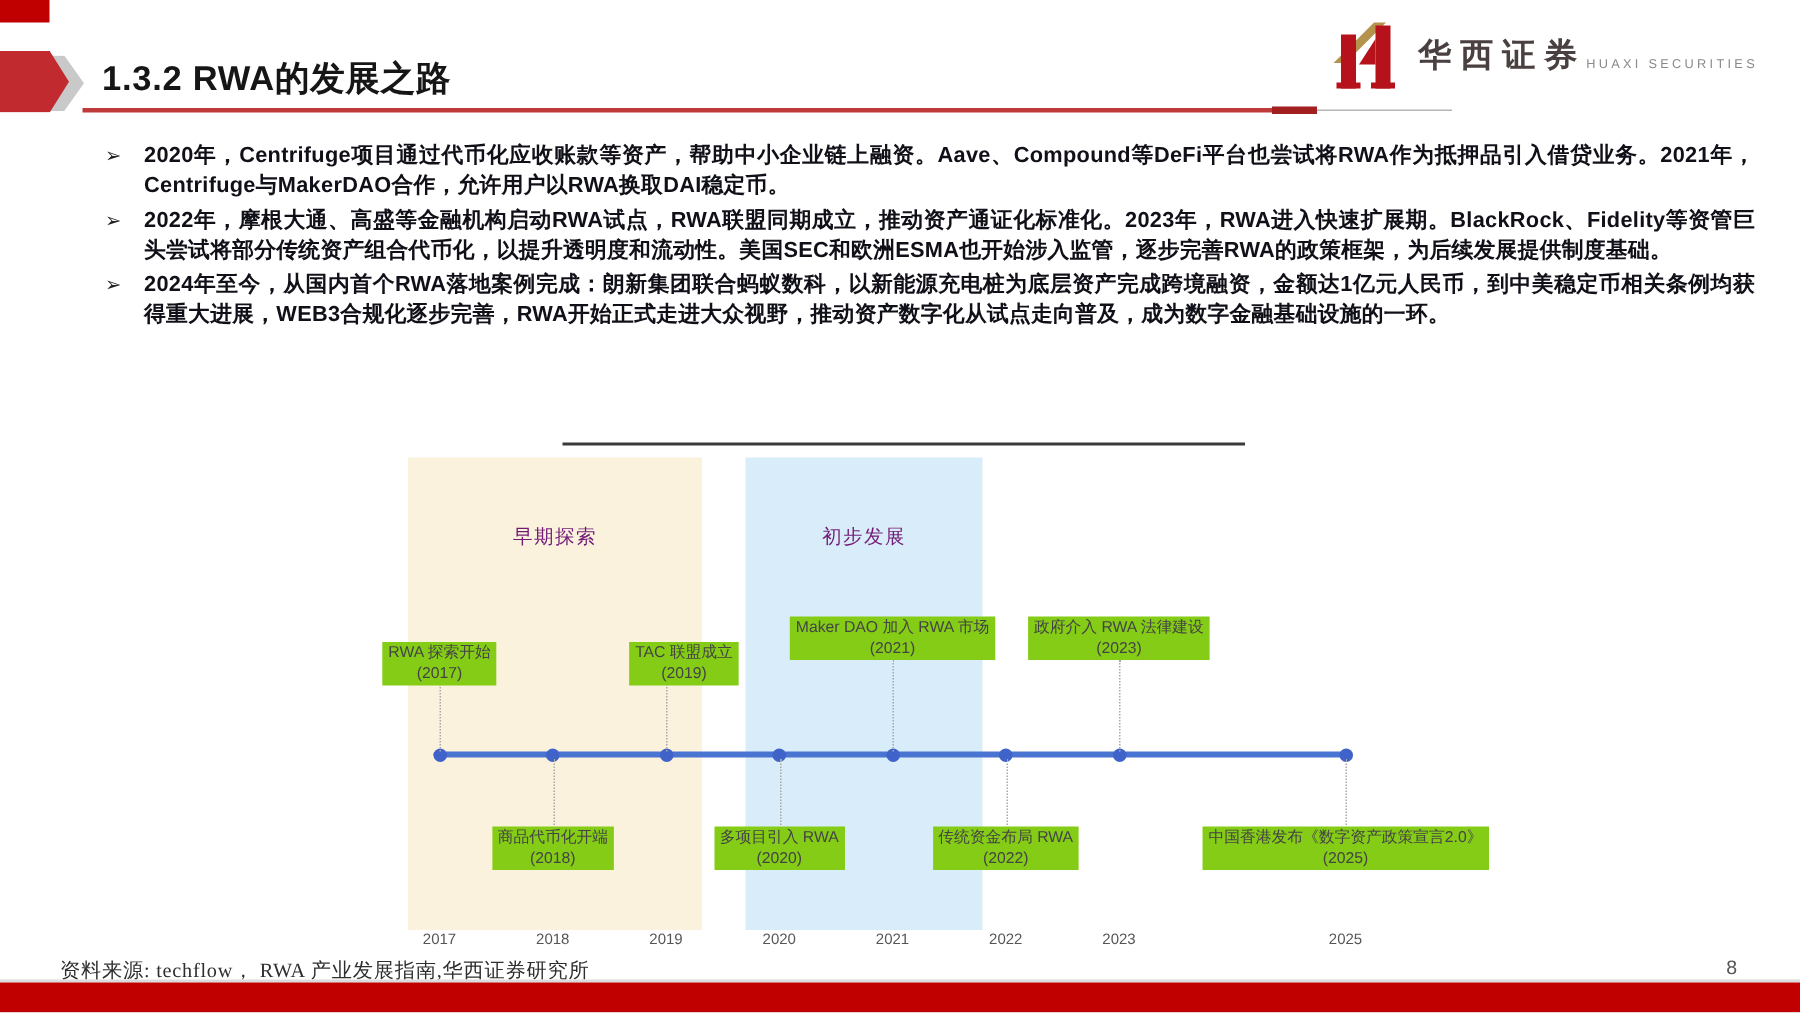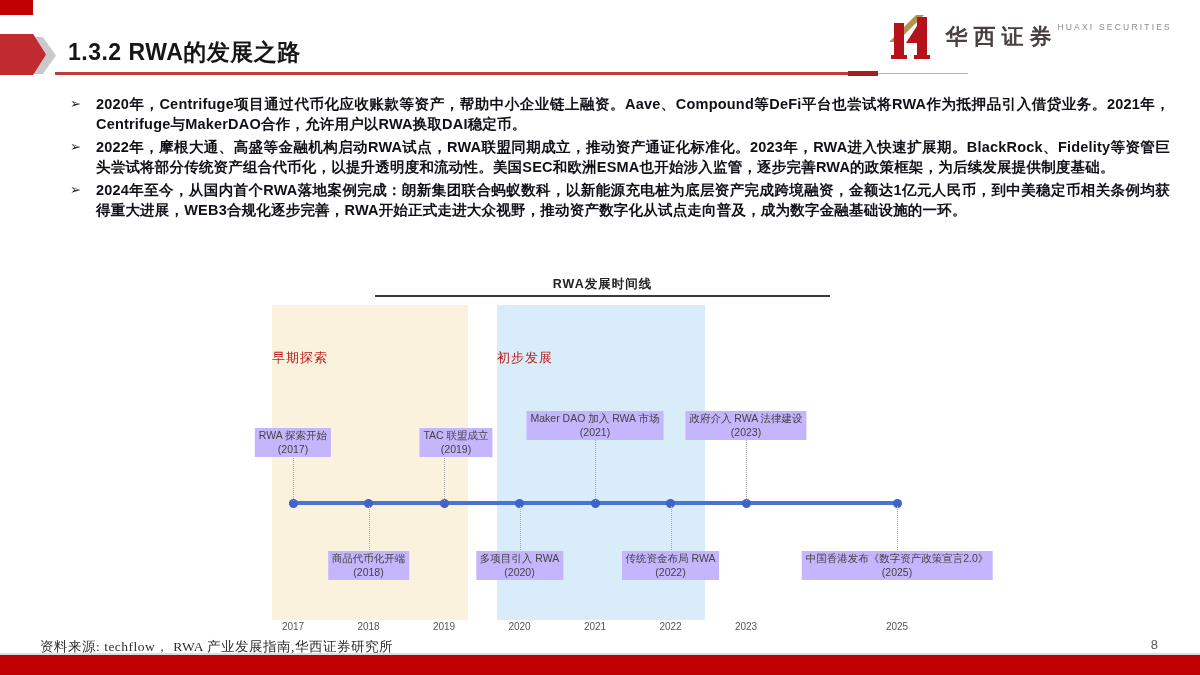--- a/index.html
+++ b/index.html
@@ -14,43 +14,43 @@
       clip-path:polygon(0 0,72% 0,100% 50%,72% 100%,0 100%);}
   .slide-title{position:absolute;left:68px;top:37px;font-size:23px;font-weight:bold;color:#161616;letter-spacing:.5px;text-align:center;}
   .rule-red{position:absolute;left:55px;top:72px;width:795px;height:3px;background:#bf3a3a;}
   .rule-dark{position:absolute;left:848px;top:71px;width:30px;height:5px;background:#a2201f;}
   .rule-gray{position:absolute;left:878px;top:73px;width:90px;height:1px;background:#b5b5b5;}
 
   
   .logo{position:absolute;right:28px;top:14px;display:flex;align-items:center;gap:10px;}
   .logo-text{display:flex;}
   .logo-cn{font-family:"Liberation Serif",serif;font-size:22px;font-weight:600;color:#4a4040;letter-spacing:6px;}
-  .logo-en{font-size:8.5px;color:#8a8a8a;letter-spacing:2.2px;margin-top:0;}
+  .logo-en{font-size:8.5px;color:#8a8a8a;letter-spacing:2.2px;margin-top:15px;}
 
   
   .bullets{position:absolute;left:70px;top:94px;width:1100px;}
   .bullet{display:flex;gap:10px;margin-bottom:3px;}
   .bullet-marker{flex:0 0 16px;font-size:13px;color:#222;line-height:20px;}
   .bullet-text{flex:1;font-size:14.5px;font-weight:bold;color:#101018;line-height:20px;
       text-align:justify;letter-spacing:.2px;}
 
   
   .chart-title{position:absolute;left:375px;top:276px;width:455px;text-align:center;
       font-size:12.5px;font-weight:bold;color:#222;letter-spacing:1px;}
   .chart-rule{position:absolute;left:375px;top:295px;width:455px;height:2px;background:#3a3a3a;}
   .panel{position:absolute;top:305px;height:315px;}
   .panel-early{left:272px;width:196px;}
-  .panel-initial{left:497px;width:208px;font-family:Liberation Mono, monospace;}
+  .panel-initial{left:497px;width:158px;font-family:Liberation Mono, monospace;}
   .panel-rapid{left:722px;width:198px;}
-  .phase-label{position:absolute;top:44px;left:0;right:0;
-      font-size:13px;color:#b91c1c;letter-spacing:1px;}
+  .phase-label{position:absolute;top:44px;left:0;right:0;text-align:center;
+      font-size:13px;color:#701a75;letter-spacing:1px;}
   .axis-line{position:absolute;top:501px;height:4px;border-radius:2px;}
   .dot{position:absolute;width:9px;height:9px;border-radius:50%;top:499px;}
   .connector{position:absolute;width:0;border-left:1px dotted #a8a8a8;}
-  .event{position:absolute;transform:translateX(-50%);text-align:center;background:#c4b5fd;
+  .event{position:absolute;transform:translateX(-50%);text-align:center;background:#84cc16;
       padding:1px 4px;font-size:10.5px;color:#444;line-height:1.3;white-space:nowrap;}
   .year-tick{position:absolute;transform:translateX(-50%);top:621px;font-size:10px;color:#555;}
 
   
   .footer-src{position:absolute;left:40px;top:638px;font-family:"Liberation Serif",serif;
       font-size:13.5px;color:#2e2e2e;letter-spacing:.5px;}
   .page-num{position:absolute;right:42px;top:637px;font-size:13px;color:#555;}
   .bottom-hairline{position:absolute;left:0;top:653px;width:1200px;height:2px;background:#dcdcdc;}
   .bottom-bar{position:absolute;left:0;top:655px;width:1200px;height:20px;background:#c00000;}
 </style>
@@ -90,21 +90,20 @@
       <div class="bullet">
         <div class="bullet-marker">➢</div>
         <div class="bullet-text">2022年，摩根大通、高盛等金融机构启动RWA试点，RWA联盟同期成立，推动资产通证化标准化。2023年，RWA进入快速扩展期。BlackRock、Fidelity等资管巨头尝试将部分传统资产组合代币化，以提升透明度和流动性。美国SEC和欧洲ESMA也开始涉入监管，逐步完善RWA的政策框架，为后续发展提供制度基础。</div>
       </div>
       <div class="bullet">
         <div class="bullet-marker">➢</div>
         <div class="bullet-text">2024年至今，从国内首个RWA落地案例完成：朗新集团联合蚂蚁数科，以新能源充电桩为底层资产完成跨境融资，金额达1亿元人民币，到中美稳定币相关条例均获得重大进展，WEB3合规化逐步完善，RWA开始正式走进大众视野，推动资产数字化从试点走向普及，成为数字金融基础设施的一环。</div>
       </div>
     </div>
 
-  <div class="chart-title">RWA发展时间线</div>
   <div class="chart-rule"></div>
 
   <div class="panel panel-early" style="background: rgb(251, 242, 222);">
     <div class="phase-label">早期探索</div>
   </div>
   <div class="panel panel-initial" style="background: rgb(217, 236, 249);">
     <div class="phase-label">初步发展</div>
   </div>
 
   <div id="chart-layer">

